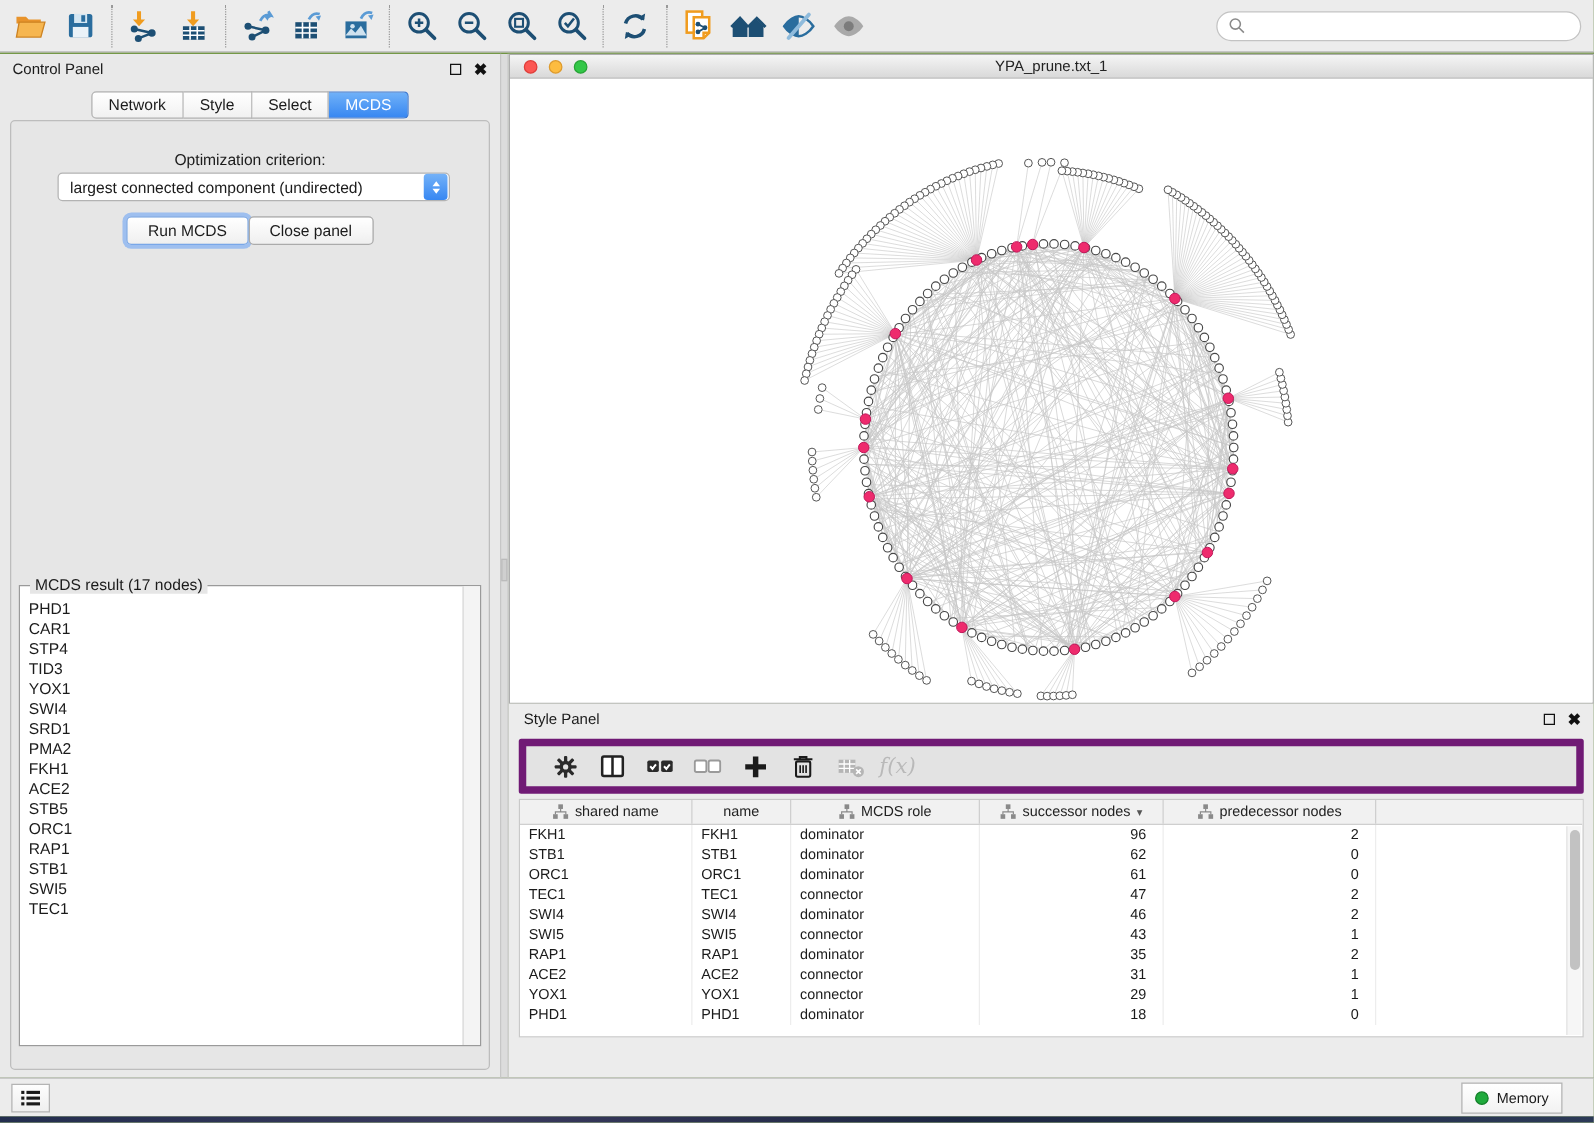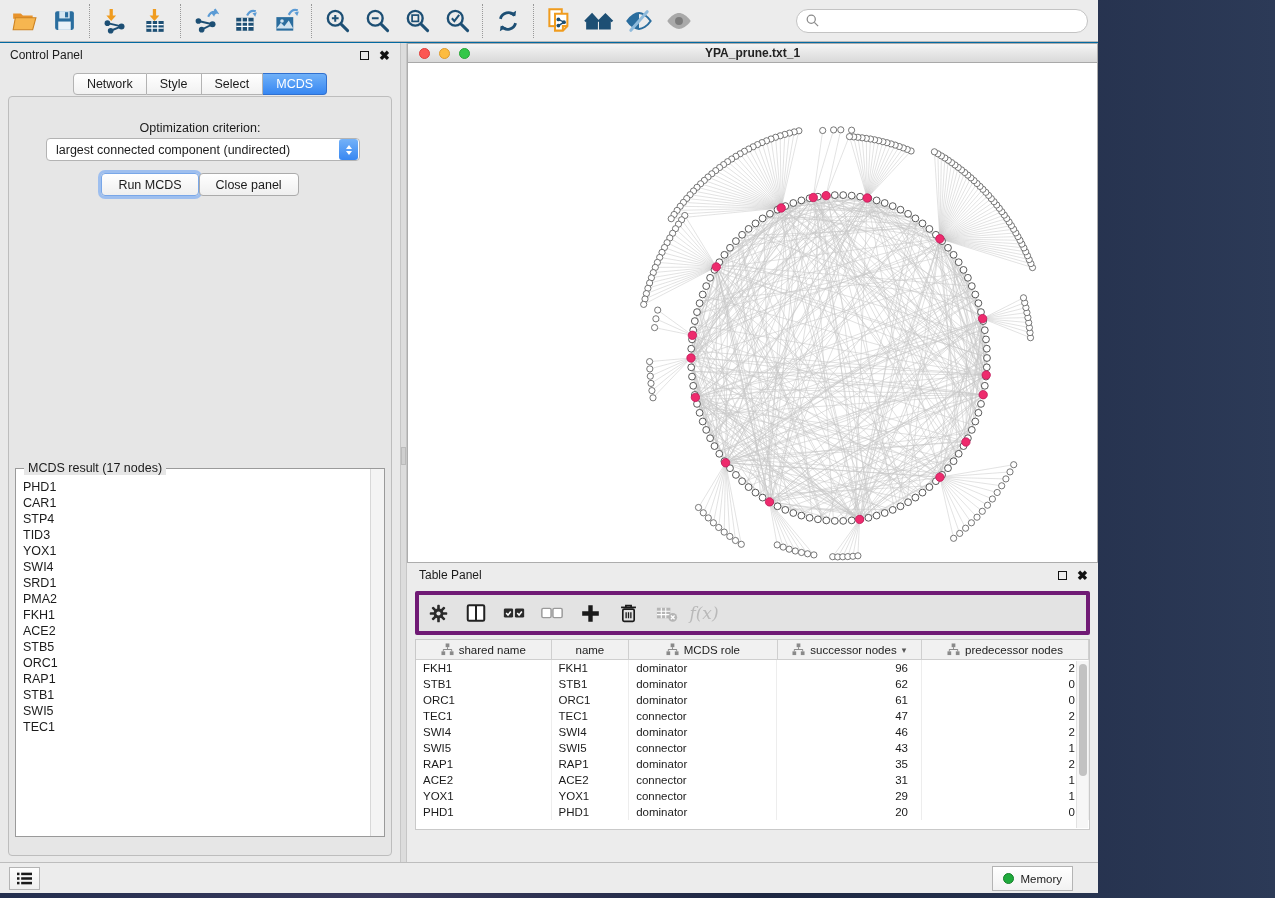--- a/index.html
+++ b/index.html
@@ -1,19 +1,19 @@
 <!DOCTYPE html>
 <html><head>
 <meta charset="utf-8">
 <style>
   * { margin:0; padding:0; box-sizing:border-box; }
   html,body { width:1275px; height:898px; overflow:hidden; }
   body { font-family:"Liberation Sans", sans-serif; font-size:12px; color:#1b1b1b;
          background:linear-gradient(90deg,#232e4e,#3a3a5e 30%,#1d2742 60%,#2c3a57); }
-  #app { position:absolute; left:0; top:0; width:1098px; height:893px; background:#0369a1; }
+  #app { position:absolute; left:0; top:0; width:1275px; height:893px; background:#4d7c0f; }
 
   
   .toolbar { position:absolute; left:0; top:0; right:0; height:42px; background:#ececec;
              border-bottom:1px solid #b8b8b8; display:flex; align-items:center; padding-left:4px; }
   .tb-btn { width:40px; height:36px; display:flex; align-items:center; justify-content:center; border-radius:4px; }
   .tb-sep { width:0; height:34px; border-left:1px dotted #999; margin:0 5px; }
   .searchbox { margin-left:auto; margin-right:10px; width:292px; height:24px; background:#fff;
                border:1px solid #c3c3c3; border-radius:12px; display:flex; align-items:center; padding:0 8px; }
   .searchbox input { border:none; outline:none; flex:1; font-size:12px; background:transparent; }
 
@@ -65,27 +65,27 @@
 
   
   .net-window { position:absolute; left:0; top:0; right:0; height:520px; background:#fff;
                 border:1px solid #adadad; }
   .net-titlebar { height:19px; background:linear-gradient(#f5f5f5,#d9d9d9); border-bottom:1px solid #a9a9a9;
                   position:relative; display:flex; align-items:center; }
   .tl { width:11px; height:11px; border-radius:50%; margin-left:9px; display:inline-block; }
   .tl.red { background:#fc5753; border:1px solid #df3e3a; margin-left:11px; }
   .tl.yel { background:#fdbc40; border:1px solid #de9b2d; }
   .tl.grn { background:#33c748; border:1px solid #27a436; }
-  .net-title { position:absolute; left:0; right:0; text-align:center; font-size:12px; color:#222;font-weight:bold; }
+  .net-title { position:absolute; left:0; right:0; text-align:center; font-size:12px; color:#222; }
   .net-canvas { position:absolute; left:0; top:19px; right:0; bottom:0; background:#fff; overflow:hidden; }
 
   
   .table-panel { position:absolute; left:0; top:520px; right:0; bottom:0; background:#ececec; }
   .tp-toolbar { position:absolute; left:8px; right:8px; top:28px; height:44px; background:#e3e3e3;
-                border:4px solid #701a75; border-radius:2px; display:flex; align-items:center; gap:0; }
+                border:6px solid #701a75; border-radius:2px; display:flex; align-items:center; padding-left:12px; gap:0; }
   .tp-btn { width:38px; height:34px; display:flex; align-items:center; justify-content:center; }
   .fx { font-family:"DejaVu Serif", serif; font-style:italic; font-size:17px; color:#b9b9b9; }
   .tbl-wrap { position:absolute; left:8px; right:8px; top:76px; bottom:32px; background:#fff;
               border:1px solid #c9c9c9; overflow:hidden; }
   .tbl-head { display:flex; height:20px; background:#f1f1f1; border-bottom:1px solid #cfcfcf; }
   .th { display:flex; align-items:center; justify-content:center; gap:5px; font-size:11.5px; color:#222;
         border-right:1px solid #cfcfcf; height:100%; }
   .tr { display:flex; height:16px; align-items:center; }
   .td { font-size:11.5px; height:100%; display:flex; align-items:center; border-right:1px solid #ededed; }
   .c0 { width:138px; } .c1 { width:79px; } .c2 { width:151px; } .c3 { width:147px; } .c4 { width:170px; }
@@ -1181,21 +1181,21 @@
               <circle cx="531.9" cy="414.2" r="4.2" fill="#ee2b6d" stroke="#c2185b" stroke-width="0.8"></circle>
               <circle cx="451.6" cy="456.4" r="4.2" fill="#ee2b6d" stroke="#c2185b" stroke-width="0.8"></circle>
               <circle cx="361.5" cy="438.9" r="4.2" fill="#ee2b6d" stroke="#c2185b" stroke-width="0.8"></circle>
             </g>
           </svg>
       </div>
     </div>
 
     <div class="table-panel">
       <div class="panel-titlebar" style="padding-left:12px;">
-        <span class="panel-title">Table Panel</span>
+        <span class="panel-title">Style Panel</span>
         <span class="panel-ctrls">
           <span class="float-ico"></span>
           <span class="close-ico">✖</span>
         </span>
       </div>
       <div class="tp-toolbar">
         <div class="tp-btn">
           <svg class="ico" width="21" height="21" viewBox="0 0 24 24">
               <g fill="#2b2b2b">
                 <rect x="10.5" y="2" width="3" height="20" rx="1"></rect>
@@ -1377,21 +1377,21 @@
               <div class="td c1 left">YOX1</div>
               <div class="td c2 left">connector</div>
               <div class="td c3 num">29</div>
               <div class="td c4 num">1</div>
               <div class="td cf"></div>
             </div>
             <div class="tr">
               <div class="td c0 left">PHD1</div>
               <div class="td c1 left">PHD1</div>
               <div class="td c2 left">dominator</div>
-              <div class="td c3 num">20</div>
+              <div class="td c3 num">18</div>
               <div class="td c4 num">0</div>
               <div class="td cf"></div>
             </div>
           </div>
         <div class="tbl-scroll">
             <div class="tbl-thumb"></div>
           </div>
       </div>
     </div>
   </div>

